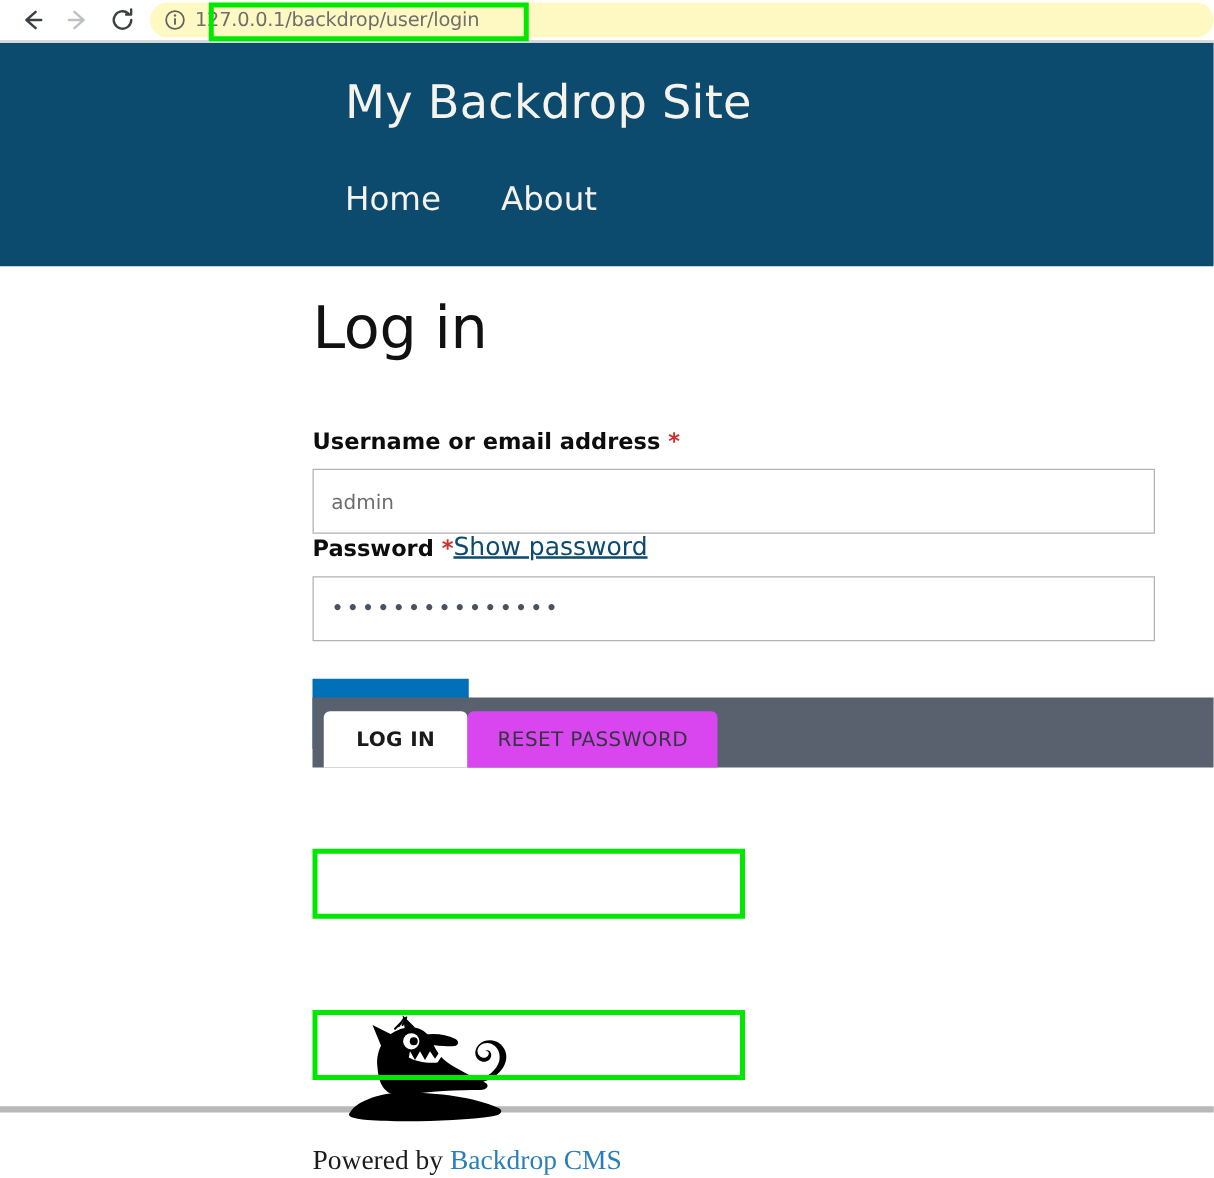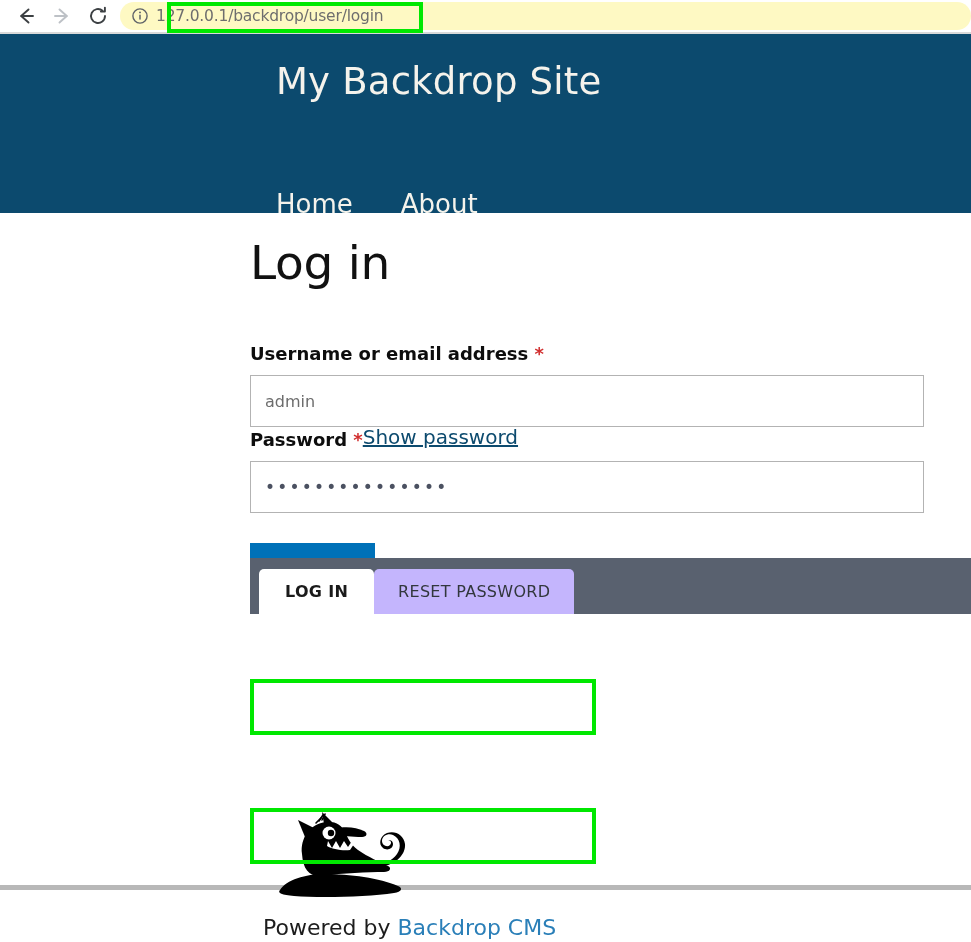--- a/index.html
+++ b/index.html
@@ -99,21 +99,20 @@
     margin-top: 44px;
     display: flex;
     align-items: center;
     gap: 48px;
   }
   .nav-link {
     color: #f5f3ec;
     font-size: 26px;
     text-decoration: none;
     line-height: 1;
-    margin-top: 44px;
   }
 
   
   #content {
     position: relative;
     padding-left: 250px;
     padding-top: 25px;
   }
   #page-title {
     font-size: 47px;
@@ -148,21 +147,21 @@
     box-sizing: border-box;
     text-decoration: none;
     letter-spacing: 0.3px;
   }
   .tab.active {
     background: #ffffff;
     color: #1a1a1a;
     font-weight: bold;
   }
   .tab.inactive {
-    background: #c4b5fd;
+    background: #d946ef;
     color: #32373d;
     font-weight: normal;
     padding: 0 24px;
   }
 
   #form-area {
     margin-top: 56px;
     width: 674px;
   }
   .field-label {
@@ -265,25 +264,26 @@
   #footer-logo {
     position: absolute;
     left: 272px;
     top: 5px;
     width: 150px;
     height: 95px;
     z-index: 2;
   }
   #footer-text {
     position: absolute;
-    left: 263px;
+    left: 250px;
     top: 110px;
     font-size: 22px;
     color: #1c1c1c;
     white-space: nowrap;
+    font-family: Liberation Serif, serif;
   }
   #footer-text a {
     color: #2a7fb8;
     text-decoration: none;
   }
 </style>
 </head>
 <body>
 
 <div id="browser-chrome">

